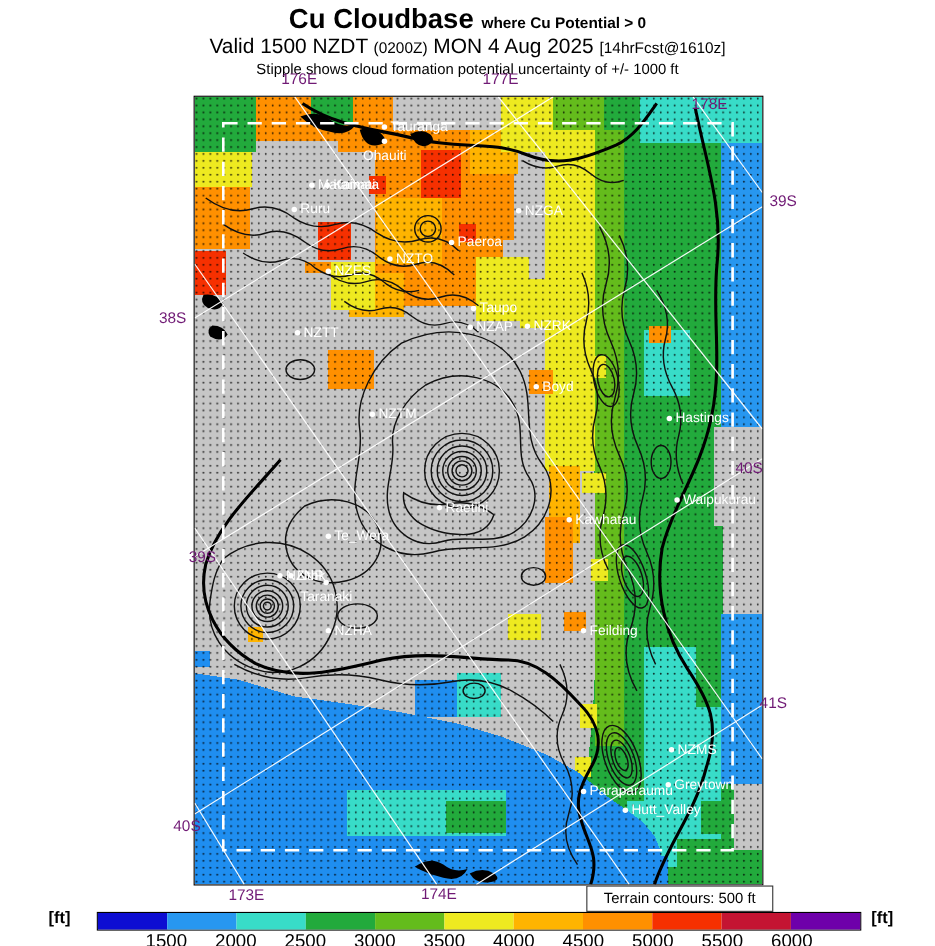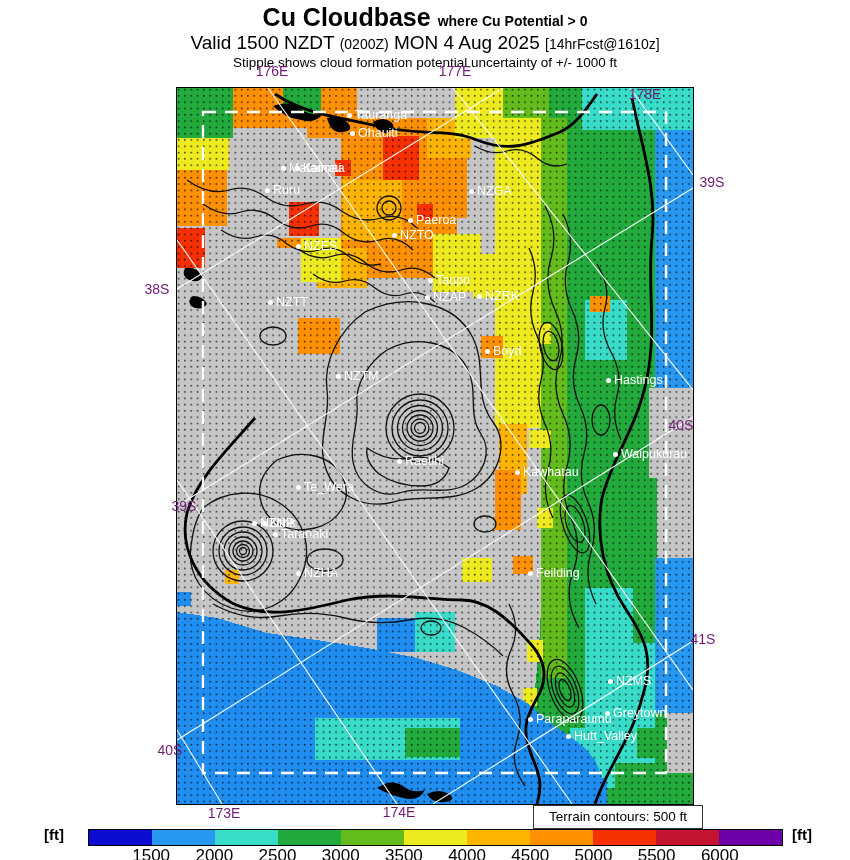--- a/index.html
+++ b/index.html
@@ -206,21 +206,21 @@
       </g>
       <rect x="26" y="24" width="463" height="661" fill="none" stroke="#fff" stroke-width="2.4" stroke-dasharray="13 9"></rect>
     </svg>
   </div>
 
   <div class="labels" id="labels-layer">
       <div class="station" style="left: 327px; top: 115px; margin-left: 20px;">
         <span class="sdot"></span>
         <span class="sname">Tauranga</span>
       </div>
-      <div class="station" style="left: 350px; top: 133px;">
+      <div class="station" style="left: 330px; top: 133px; flex-direction: column;">
         <span class="sdot"></span>
         <span class="sname">Ohauiti</span>
       </div>
       <div class="station" style="left: 281px; top: 168px;">
         <span class="sdot"></span>
         <span class="sname">Matamata</span>
       </div>
       <div class="station" style="left: 295px; top: 168px;">
         <span class="sdot"></span>
         <span class="sname">Kaimai</span>
@@ -230,21 +230,21 @@
         <span class="sname">Ruru</span>
       </div>
       <div class="station" style="left: 469px; top: 191px;">
         <span class="sdot"></span>
         <span class="sname">NZGA</span>
       </div>
       <div class="station" style="left: 408px; top: 220px;">
         <span class="sdot"></span>
         <span class="sname">Paeroa</span>
       </div>
-      <div class="station" style="left: 352px; top: 235px; margin-left: 40px;">
+      <div class="station" style="left: 352px; top: 235px;">
         <span class="sdot"></span>
         <span class="sname">NZTO</span>
       </div>
       <div class="station" style="left: 296px; top: 246px;">
         <span class="sdot"></span>
         <span class="sname">NZES</span>
       </div>
       <div class="station" style="left: 428px; top: 280px;">
         <span class="sdot"></span>
         <span class="sname">Taupo</span>
@@ -290,21 +290,21 @@
         <span class="sname">Te_Wera</span>
       </div>
       <div class="station" style="left: 252px; top: 523px;">
         <span class="sdot"></span>
         <span class="sname">NZNP</span>
       </div>
       <div class="station" style="left: 262px; top: 523px;">
         <span class="sdot"></span>
         <span class="sname">Nthk</span>
       </div>
-      <div class="station" style="left: 273px; top: 534px;">
+      <div class="station" style="left: 273px; top: 534px; flex-direction: column;">
         <span class="sdot"></span>
         <span class="sname">Taranaki</span>
       </div>
       <div class="station" style="left: 528px; top: 573px;">
         <span class="sdot"></span>
         <span class="sname">Feilding</span>
       </div>
       <div class="station" style="left: 296px; top: 573px;">
         <span class="sdot"></span>
         <span class="sname">NZHA</span>

